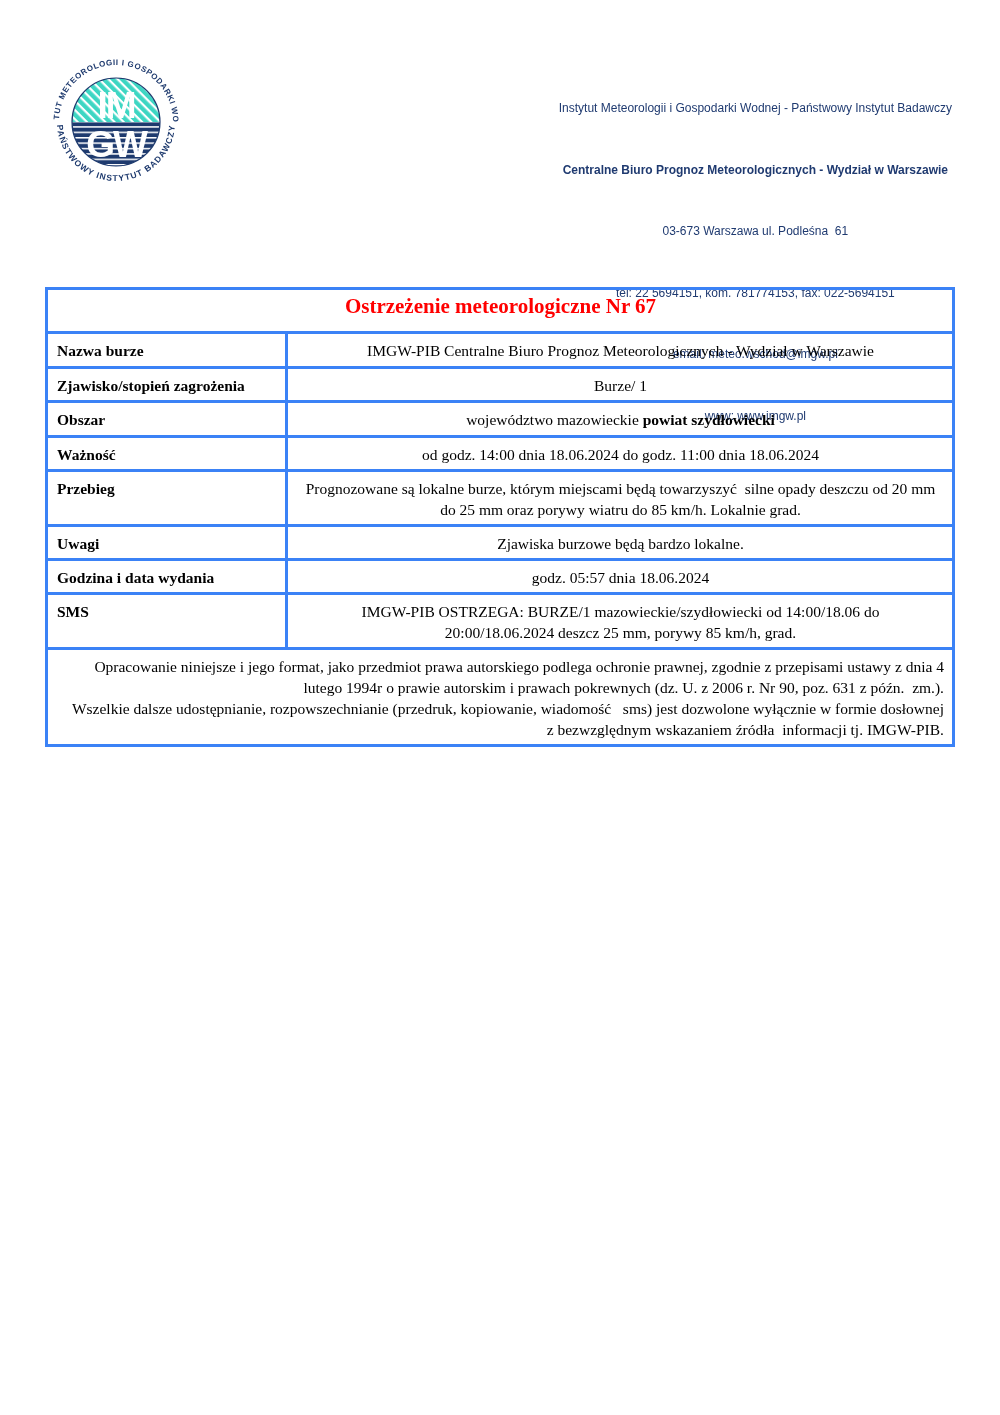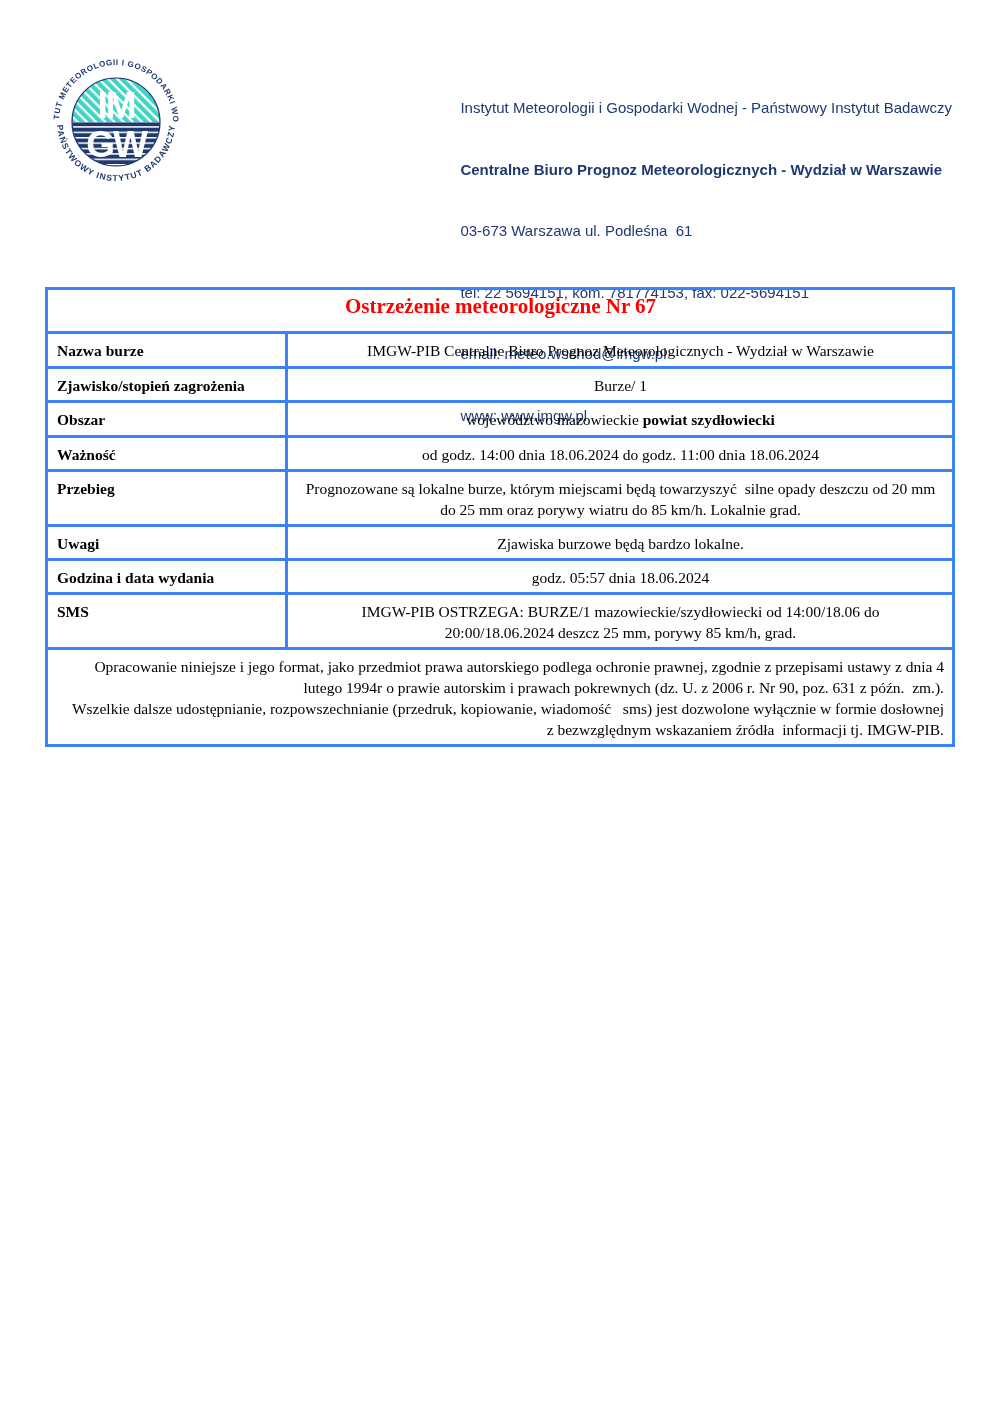--- a/index.html
+++ b/index.html
@@ -10,23 +10,23 @@
     background:#ffffff;
     font-family:"Liberation Serif", serif;
     color:#000;
     overflow:hidden;
   }
 
   
   .logo-wrap { position:absolute; left:50px; top:56px; width:132px; height:132px; }
   .letterhead-text {
     position:absolute; top:57px; right:48px;
-    text-align:left;
+    text-align:center;
     font-family:"Liberation Sans", sans-serif;
-    font-size:15px; line-height:20.5px;
+    font-size:12px; line-height:20.5px;
     color:#1f3a70;
     white-space:pre-wrap;
   }
   .letterhead-text .bold { font-weight:bold; }
 
   
   table.warning {
     position:absolute; left:45px; top:287px;
     width:910px;
     border-collapse:collapse;

